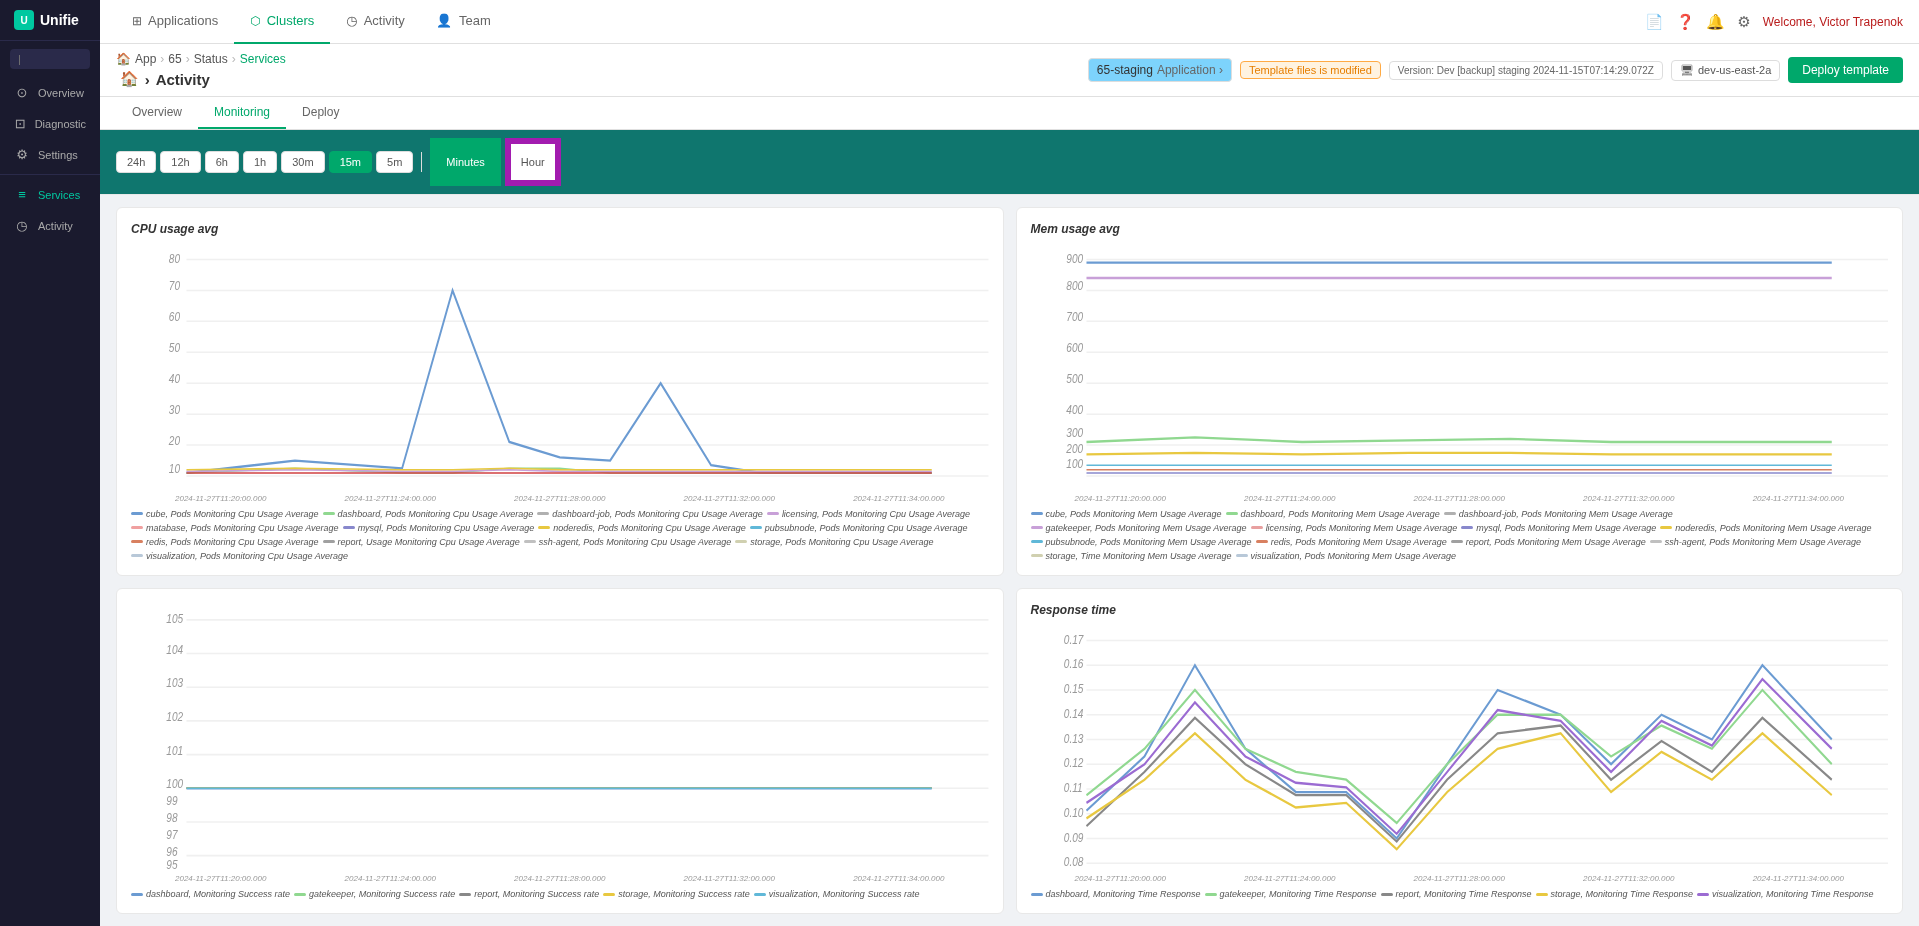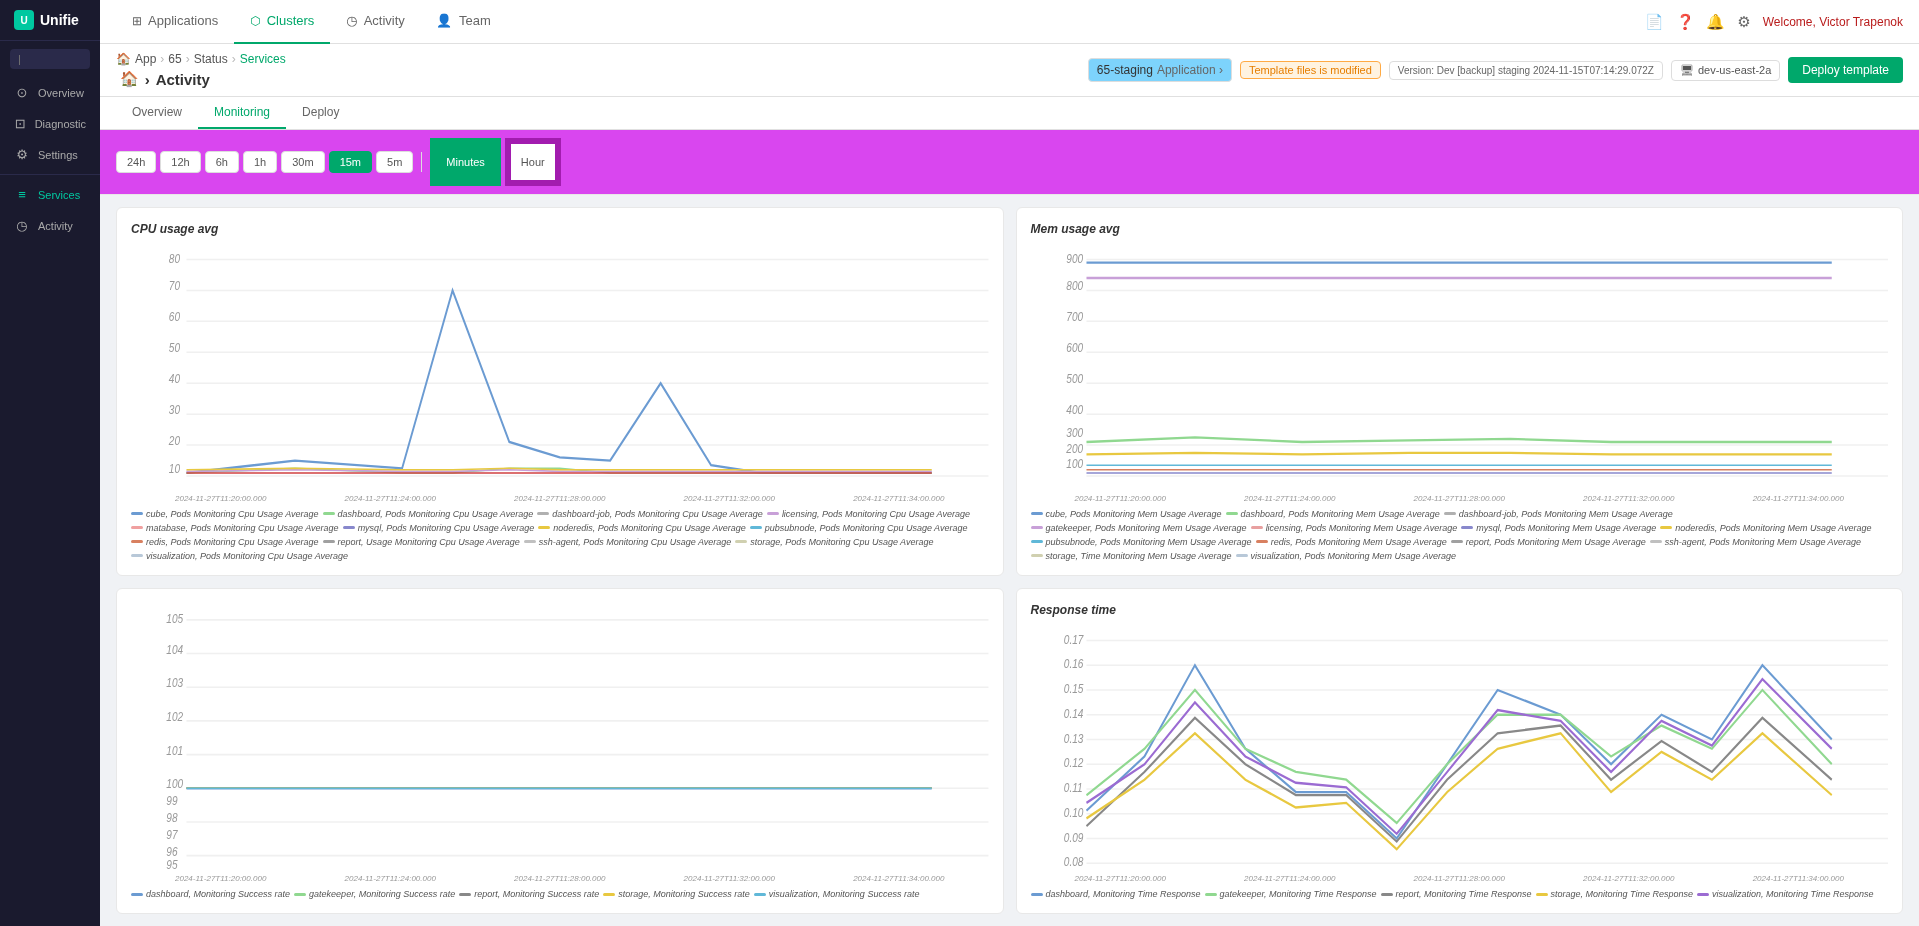--- a/index.html
+++ b/index.html
@@ -42,21 +42,21 @@
     .version-info { font-size: 10px; color: #666; border: 1px solid #ddd; padding: 3px 8px; border-radius: 4px; }
     .region-badge { font-size: 11px; color: #555; border: 1px solid #ddd; padding: 3px 8px; border-radius: 4px; display: flex; align-items: center; gap: 4px; }
     .deploy-btn { background: #00a86b; color: #fff; border: none; padding: 6px 14px; border-radius: 4px; font-size: 12px; font-weight: 500; cursor: pointer; }
 
     
     .page-tabs { background: #fff; border-bottom: 1px solid #e0e0e0; padding: 0 16px; display: flex; flex-shrink: 0; }
     .page-tab { padding: 8px 16px; font-size: 12px; color: #666; cursor: pointer; border-bottom: 2px solid transparent; }
     .page-tab.active { color: #00a86b; border-bottom-color: #00a86b; font-weight: 500; }
 
     
-    .time-controls { background: #d946ef; border-bottom: 1px solid #e8e8e8; padding: 8px 16px; display: flex; align-items: center; gap: 4px; flex-shrink: 0; }
+    .time-controls { background: #0f766e; border-bottom: 1px solid #e8e8e8; padding: 8px 16px; display: flex; align-items: center; gap: 4px; flex-shrink: 0; }
     .time-btn { padding: 4px 10px; border: 1px solid #ddd; border-radius: 4px; font-size: 11px; cursor: pointer; background: #fff; color: #555; }
     .time-btn.active { background: #00a86b; color: #fff; border-color: #00a86b; }
     .time-separator { width: 1px; height: 20px; background: #ddd; margin: 0 4px; }
     .time-mode-btn { padding: 12px 10px; border: 6px solid #a21caf; border-radius: 0; font-size: 11px; cursor: pointer; background: #fff; color: #555; }
     .time-mode-btn.active { background: #00a86b; color: #fff; border-color: #00a86b; }
 
     
     .charts-grid { display: grid; grid-template-columns: 1fr 1fr; gap: 12px; padding: 12px 16px; flex: 1; overflow: auto; }
     .chart-card { background: #fff; border: 1px solid #e8e8e8; border-radius: 6px; padding: 14px; display: flex; flex-direction: column; font-style: italic; }
     .chart-title { font-size: 12px; font-weight: 600; color: #333; margin-bottom: 8px; }

